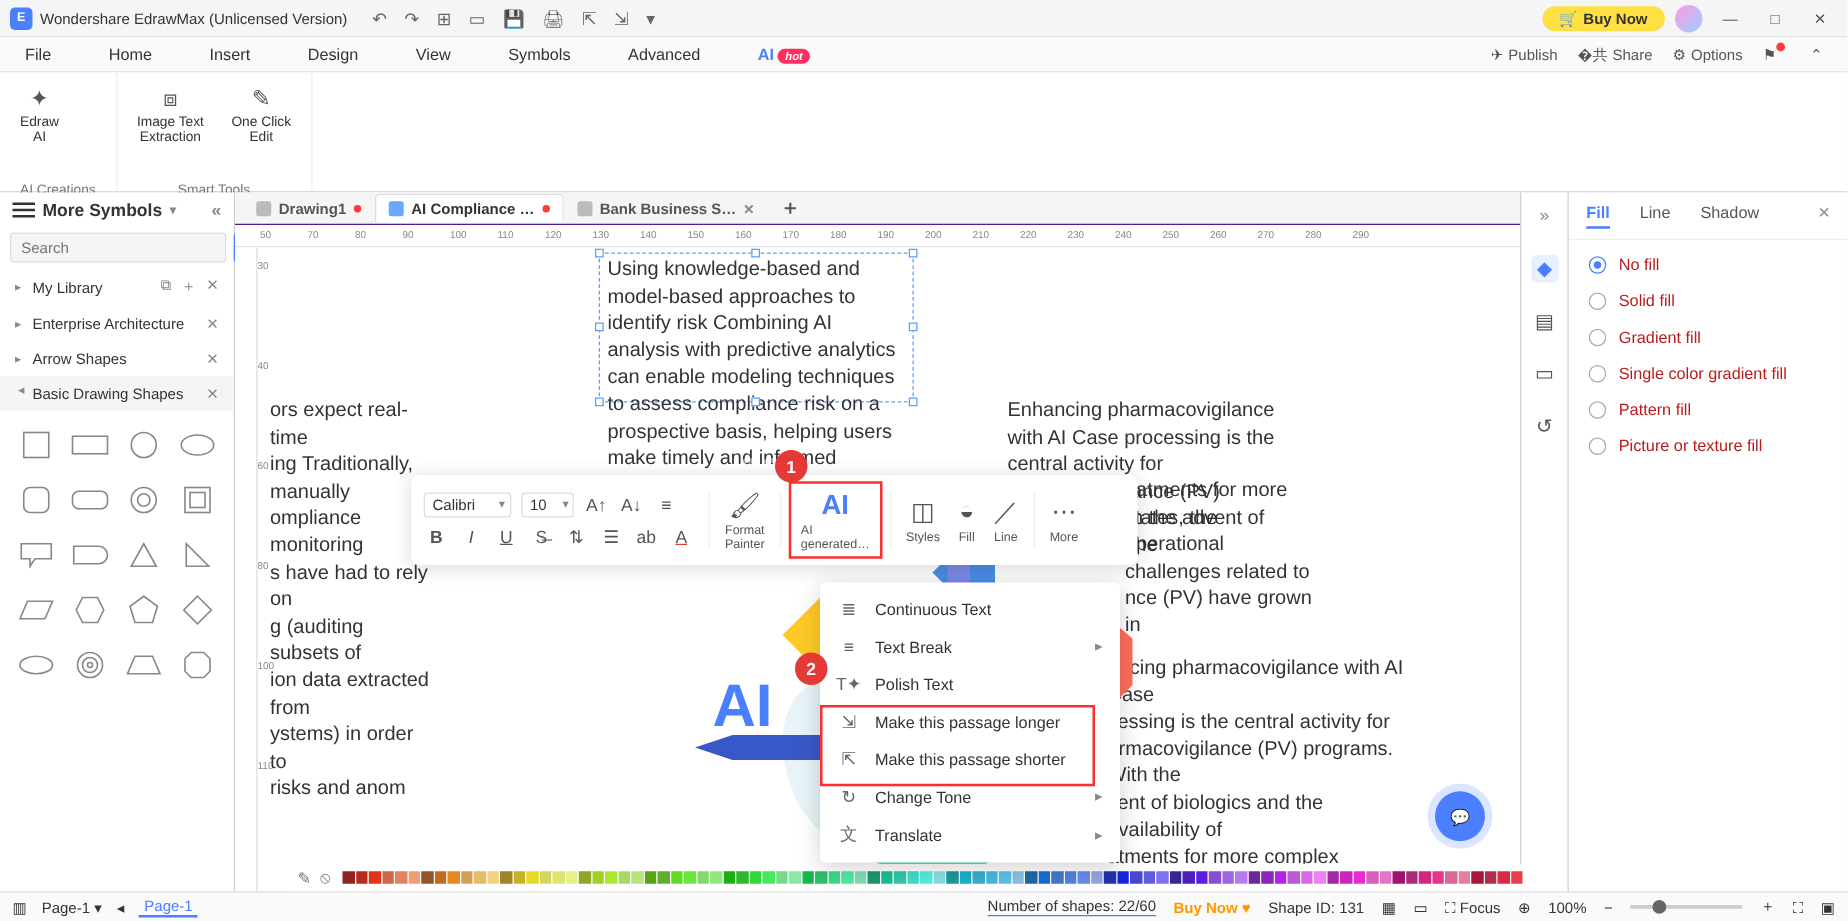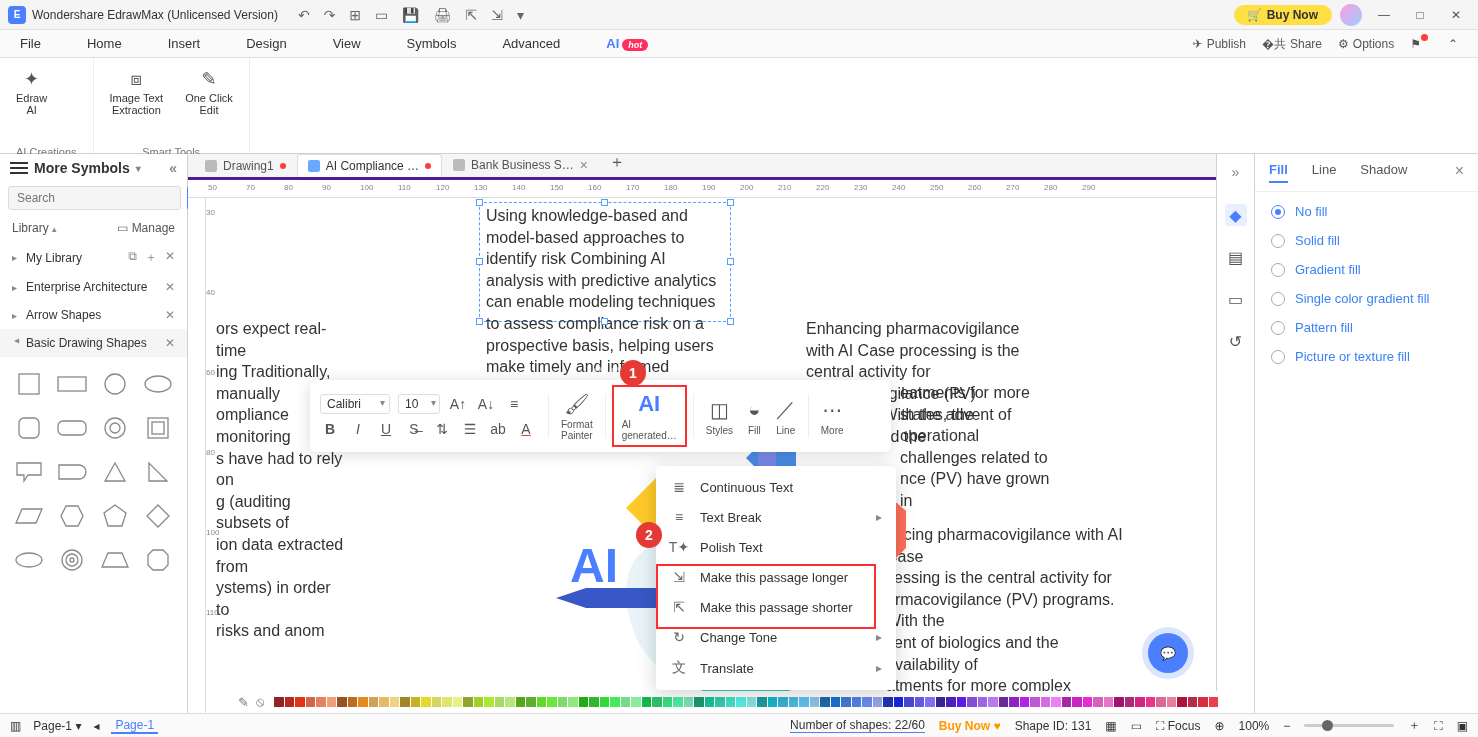--- a/index.html
+++ b/index.html
@@ -46,21 +46,21 @@
 .lp-row .actions { margin-left: auto; display: flex; gap: 8px; color: #888; }
 .lp-row.library-header { justify-content: space-between; color: #555; }
 .lp-row.group-header { background: #f5f5f5; }
 .lp-row.group-header.active .caret { transform: rotate(90deg); }
 .shapes-grid { display: grid; grid-template-columns: repeat(4, 1fr); gap: 6px; padding: 8px 10px; }
 .shape-cell { height: 38px; border: 1px solid transparent; display: flex; align-items: center; justify-content: center; cursor: grab; color: #888; }
 .shape-cell svg { stroke: #888; fill: none; stroke-width: 1.3; }
 
 
 .canvas-wrap { flex: 1; display: flex; flex-direction: column; position: relative; background: #fafafa; }
-.doctabs { height: 26px; display: flex; align-items: flex-end; background: #f5f5f5; border-bottom: 3px solid #4c1d95; padding-left: 6px; gap: 0; }
+.doctabs { height: 26px; display: flex; align-items: center; background: #f5f5f5; border-bottom: 1px solid #4c1d95; padding-left: 6px; gap: 0; font-weight: bold; }
 .doctab { display: flex; align-items: center; gap: 6px; padding: 4px 10px; font-size: 12px; border: 1px solid transparent; border-bottom: none; cursor: pointer; color: #555; }
 .doctab.active { background: #fff; border-color: #ddd; border-radius: 4px 4px 0 0; color: #333; }
 .doctab .dot { width: 6px; height: 6px; border-radius: 50%; background: #ff3b3b; }
 .doctab .close { color: #888; font-size: 14px; }
 .doctab .docico { width: 12px; height: 12px; background: #6aa8ff; border-radius: 2px; }
 .plus-tab { padding: 4px 10px; font-size: 16px; color: #555; cursor: pointer; }
 .ruler-h { height: 18px; background: #fff; border-bottom: 1px solid #ddd; font-size: 8px; color: #888; position: relative; overflow: hidden; padding-left: 18px; }
 .ruler-h span { position: absolute; top: 3px; }
 .canvas-body { flex: 1; background: #fff; position: relative; overflow: hidden; }
 .ruler-v { width: 18px; position: absolute; left: 0; top: 0; bottom: 0; background: #fff; border-right: 1px solid #ddd; font-size: 8px; color: #888; }
@@ -108,21 +108,21 @@
 .side-tools .t.active { color: #4a7fff; background: #e8f0ff; border-radius: 4px; }
 .side-collapse { font-size: 14px; color: #888; cursor: pointer; margin-bottom: 4px; }
 
 
 .prop-panel { width: 224px; border-left: 1px solid #d0d0d0; background: #fff; padding: 8px 0; }
 .prop-tabs { display: flex; gap: 24px; padding: 0 14px 8px; font-size: 13px; border-bottom: 1px solid #eee; }
 .prop-tabs .pt { cursor: pointer; color: #555; padding-bottom: 4px; }
 .prop-tabs .pt.active { color: #4a7fff; border-bottom: 2px solid #4a7fff; font-weight: bold; }
 .prop-tabs .close { margin-left: auto; color: #888; cursor: pointer; font-size: 16px; }
 .prop-opts { padding: 12px 16px; display: flex; flex-direction: column; gap: 14px; }
-.radio-row { display: flex; align-items: center; gap: 10px; font-size: 13px; color: #3b82f6; cursor: pointer; }
+.radio-row { display: flex; align-items: center; gap: 10px; font-size: 13px; color: #b91c1c; cursor: pointer; }
 .radio { width: 14px; height: 14px; border: 1.5px solid #aaa; border-radius: 50%; position: relative; }
 .radio.on { border-color: #4a7fff; }
 .radio.on::after { content: ''; position: absolute; inset: 3px; background: #4a7fff; border-radius: 50%; }
 
 
 .color-strip { position: absolute; left: 230px; right: 260px; bottom: 24px; height: 22px; display: flex; align-items: center; gap: 1px; padding-left: 8px; z-index: 2; background: #fff; }
 .color-strip .sw { width: 10px; height: 10px; cursor: pointer; }
 .color-strip .tool { width: 18px; color: #777; font-size: 13px; }
 
 
@@ -220,24 +220,20 @@
           <i></i>
           <i></i>
         </div>
       <span>More Symbols</span>
         <span style="font-size:10px;color:#888">▾</span>
       <span class="collapse">«</span>
     </div>
     <div class="lp-search">
       <input placeholder="Search" style="">
       <button>Search</button>
-    </div>
-    <div class="lp-row library-header">
-      <span><span>Library</span> <span style="font-size:9px;color:#888">▴</span></span>
-      <span>▭ <span>Manage</span></span>
     </div>
     <div class="lp-row">
         <span class="caret">▸</span>
         <span>My Library</span>
         <span class="actions">
           <span>⧉</span>
           <span>＋</span>
           <span>✕</span>
         </span>
       </div>
@@ -469,21 +465,21 @@
           <path d="M270 230 q60 -60 140 -40 q80 20 70 90 q-10 70 -90 80 q-90 10 -120 -50 q-20 -50 0 -80" fill="#e8f4f8"></path>
           <polygon points="220,260 520,260 520,280 220,280 190,270" fill="#3858c7"></polygon>
           <polygon points="300,140 360,200 320,240 260,180" fill="#ffca28"></polygon>
           <polygon points="490,140 560,200 520,240 450,180" fill="#ff6e5a"></polygon>
           <rect x="392" y="120" width="18" height="120" fill="#7b8ae8"></rect>
         </svg>
         <div style="position:absolute;left:364px;top:340px;font-size:48px;font-weight:bold;color:#4a7fff">AI</div>
         <div class="big01" style="left:182px;top:350px">01</div>
         <div class="big01" style="left:384px;top:162px;color:rgba(255,255,255,.5)">02</div>
 
-        <div class="float-tb" style="left:104px;top:182px">
+        <div class="float-tb" style="left:123px;top:182px">
           <div class="ft-left">
             <div class="ft-row">
               <div class="ft-font">Calibri</div>
               <div class="ft-size">10</div>
               <div class="ft-ico">A↑</div>
               <div class="ft-ico">A↓</div>
               <div class="ft-ico">≡</div>
             </div>
             <div class="ft-row">
               <div class="ft-ico">

